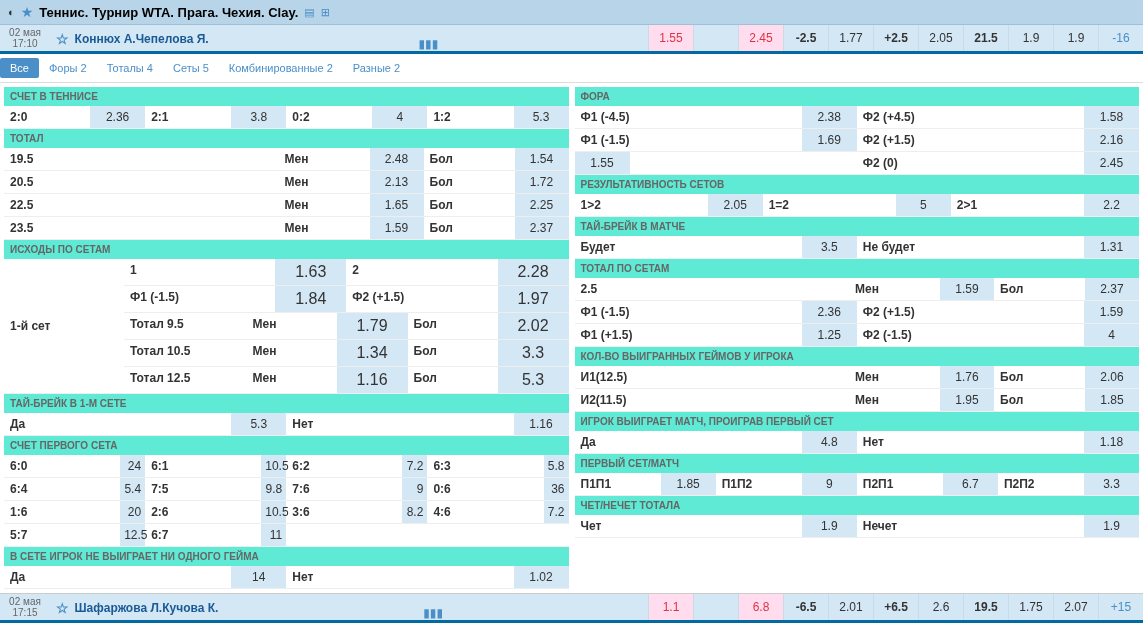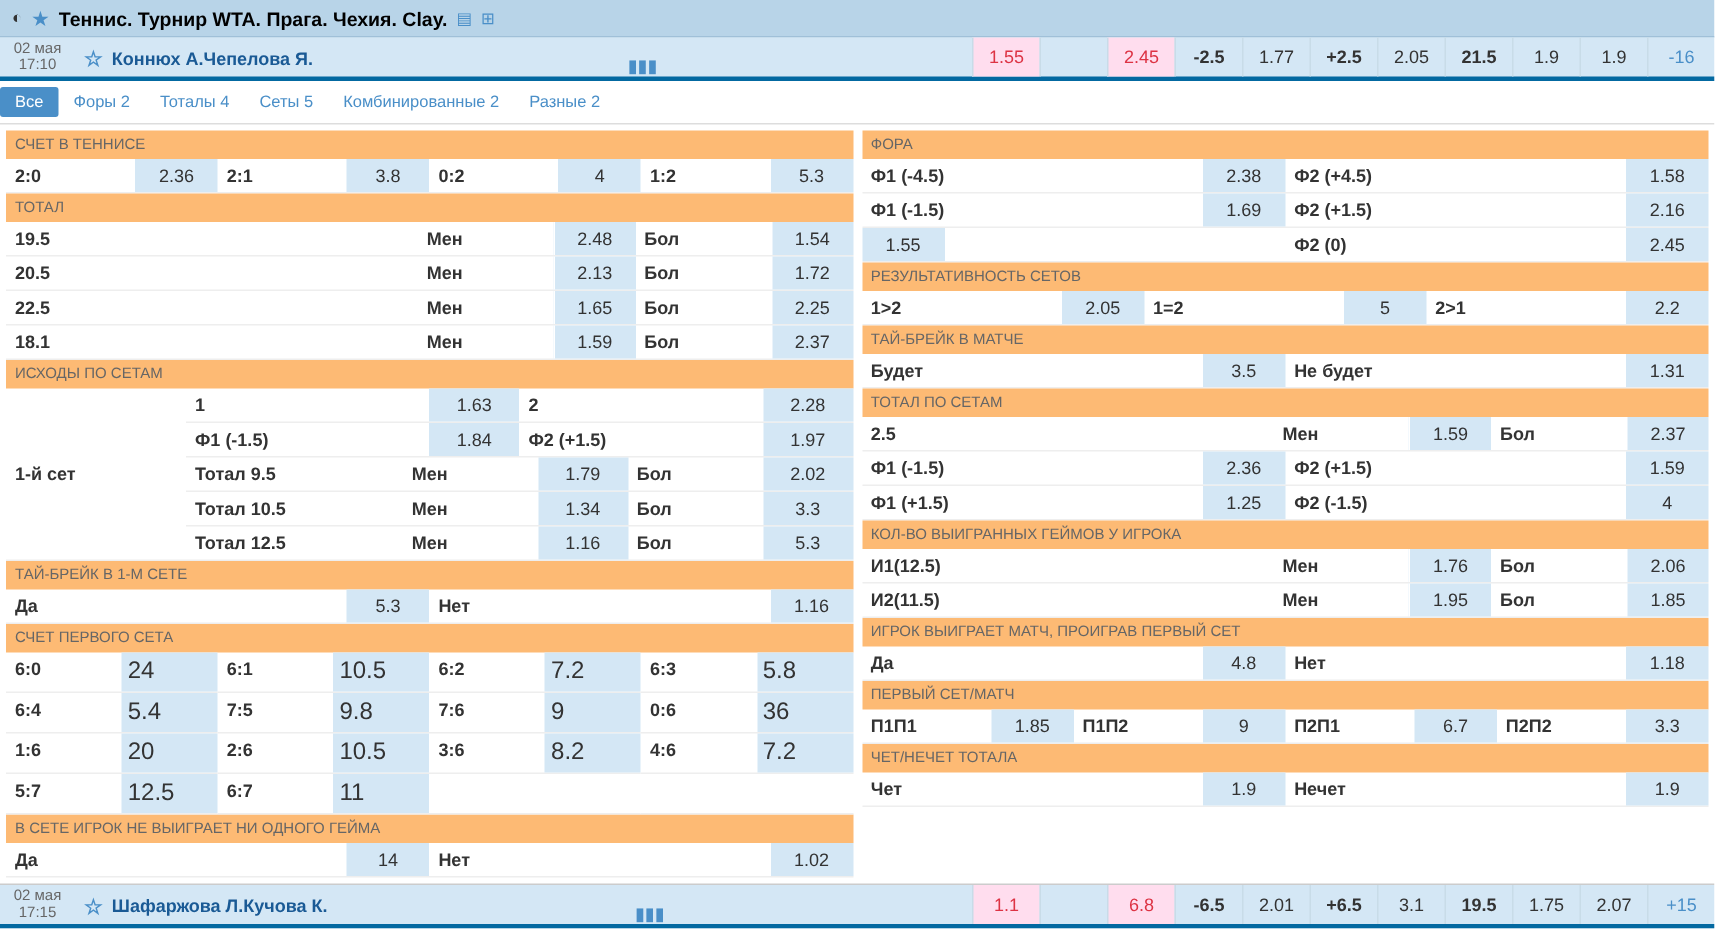--- a/index.html
+++ b/index.html
@@ -17,40 +17,40 @@
 .odds-strip{display:flex;margin-left:auto}
 .odd-cell{width:45px;text-align:center;padding:6px 2px;border-left:1px solid #c8dce8;font-size:12px}
 .odd-cell.red{color:#d34;background:#fde}
 .odd-cell.bold{font-weight:bold}
 .odd-cell.last{color:#4a8fc8}
 .tabs{display:flex;gap:0;padding:4px 0;border-bottom:1px solid #ddd}
 .tab{padding:4px 10px;color:#4a8fc8;cursor:pointer;font-size:11px}
 .tab.active{background:#4a8fc8;color:#fff;border-radius:2px}
 .content{display:flex;gap:6px;padding:4px}
 .col{flex:1}
-.section-header{background:#fdba74;padding:4px 6px;font-size:10px;color:#666;text-transform:uppercase;font-weight:normal}
+.section-header{background:#5eead4;padding:4px 6px;font-size:10px;color:#666;text-transform:uppercase;font-weight:bold}
 .bet-row{display:flex;border-bottom:1px solid #eee;align-items:stretch}
 .bet-label{flex:1;padding:4px 6px;font-size:12px;font-weight:bold}
 .bet-odd{width:55px;text-align:center;padding:4px;background:#d4e7f5;font-size:12px;border-left:1px solid #fff}
 .multi-row{display:flex;border-bottom:1px solid #eee}
 .multi-cell{flex:1;display:flex}
 .multi-cell .lbl{flex:1;padding:4px 6px;font-weight:bold;font-size:12px}
 .multi-cell .val{width:55px;text-align:center;padding:4px;background:#d4e7f5;font-size:12px}
 .set-row{display:flex;border-bottom:1px solid #eee}
 .set-lead{width:120px;padding:4px 6px;font-weight:bold;font-size:12px;display:flex;align-items:center}
 .set-rest{flex:1}
 .sub-row{display:flex;border-bottom:1px solid #eee}
 .sub-row:last-child{border-bottom:none}
 .sub-lbl{flex:1;padding:4px 6px;font-weight:bold;font-size:12px}
-.sub-val{width:60px;text-align:center;padding:4px;background:#d4e7f5;font-size:12px}
+.sub-val{width:71px;text-align:center;padding:4px;background:#d4e7f5;font-size:16px}
 .sub-mid{width:90px;padding:4px 6px;font-size:12px;font-weight:bold}
 .score-grid{display:flex;flex-wrap:wrap}
 .score-cell{width:25%;display:flex;border-bottom:1px solid #eee}
 .score-cell .s-lbl{flex:1;padding:4px 6px;font-weight:bold;font-size:12px}
-.score-cell .s-val{width:64px;text-align:left;padding:4px;background:#d4e7f5;font-size:16px}
+.score-cell .s-val{width:25px;text-align:right;padding:4px;background:#d4e7f5;font-size:12px}
 .bottom-matches{border-top:1px solid #ccc}
 </style>
 </head>
 <body>
 
 <div class="header-main">
 <span>◐</span>
 <span class="star">★</span>
 <span class="title">Теннис. Турнир WTA. Прага. Чехия. Clay.</span>
 <span class="clip-icon">▤</span>
@@ -133,21 +133,21 @@
           <div class="bet-odd">1.72</div>
         </div>
         <div class="bet-row">
           <div class="bet-label">22.5</div>
           <div class="sub-mid">Мен</div>
           <div class="bet-odd">1.65</div>
           <div class="sub-mid">Бол</div>
           <div class="bet-odd">2.25</div>
         </div>
         <div class="bet-row">
-          <div class="bet-label">18.1</div>
+          <div class="bet-label">23.5</div>
           <div class="sub-mid">Мен</div>
           <div class="bet-odd">1.59</div>
           <div class="sub-mid">Бол</div>
           <div class="bet-odd">2.37</div>
         </div>
       </div>
 
 <div class="section-header">ИСХОДЫ ПО СЕТАМ</div>
 <div class="set-row">
 <div class="set-lead">1-й сет</div>
@@ -455,20 +455,20 @@
         </div>
       </div>
       <span class="chart-icon">▮▮▮</span>
       <div class="odds-strip">
         <div class="odd-cell red">1.1</div>
         <div class="odd-cell "></div>
         <div class="odd-cell red">6.8</div>
         <div class="odd-cell bold">-6.5</div>
         <div class="odd-cell ">2.01</div>
         <div class="odd-cell bold">+6.5</div>
-        <div class="odd-cell ">3.1</div>
+        <div class="odd-cell ">2.6</div>
         <div class="odd-cell bold">19.5</div>
         <div class="odd-cell ">1.75</div>
         <div class="odd-cell ">2.07</div>
         <div class="odd-cell last">+15</div>
       </div>
     </div>
   </div>
 
 </body></html>

